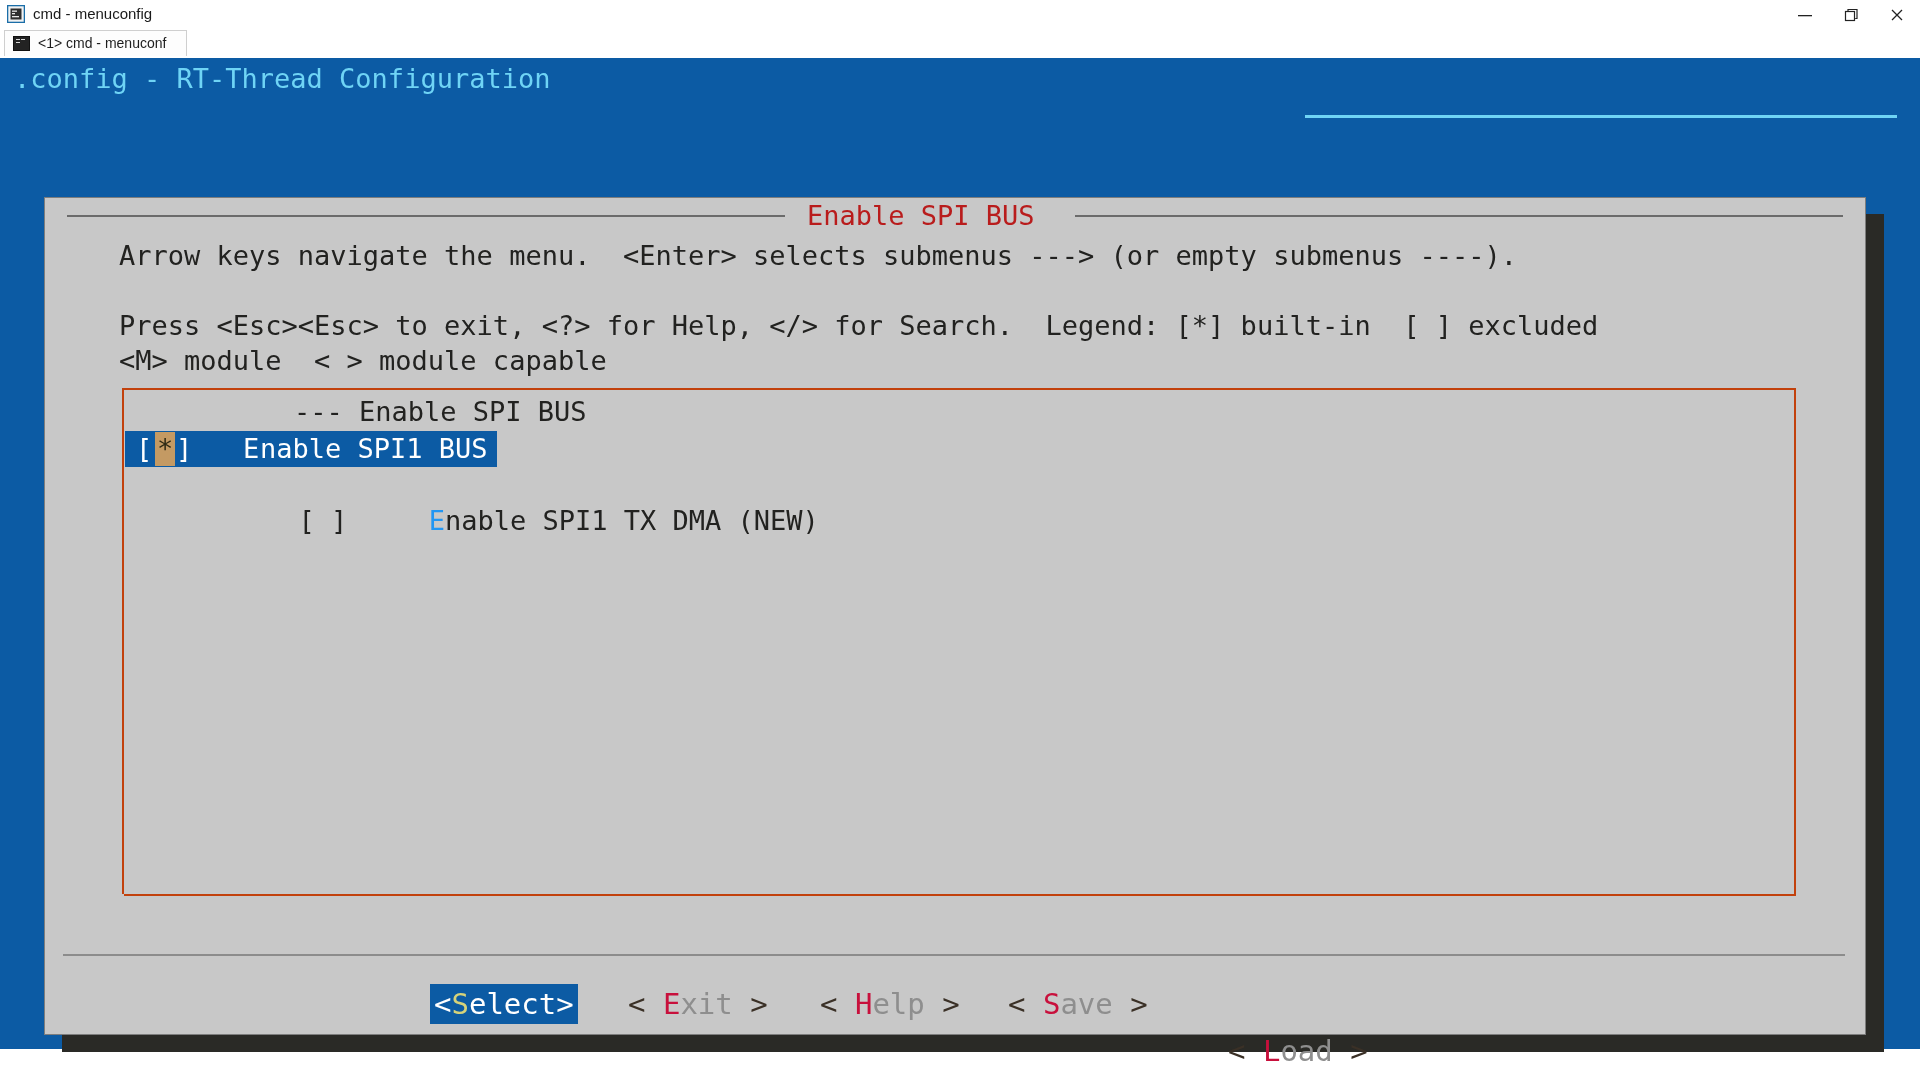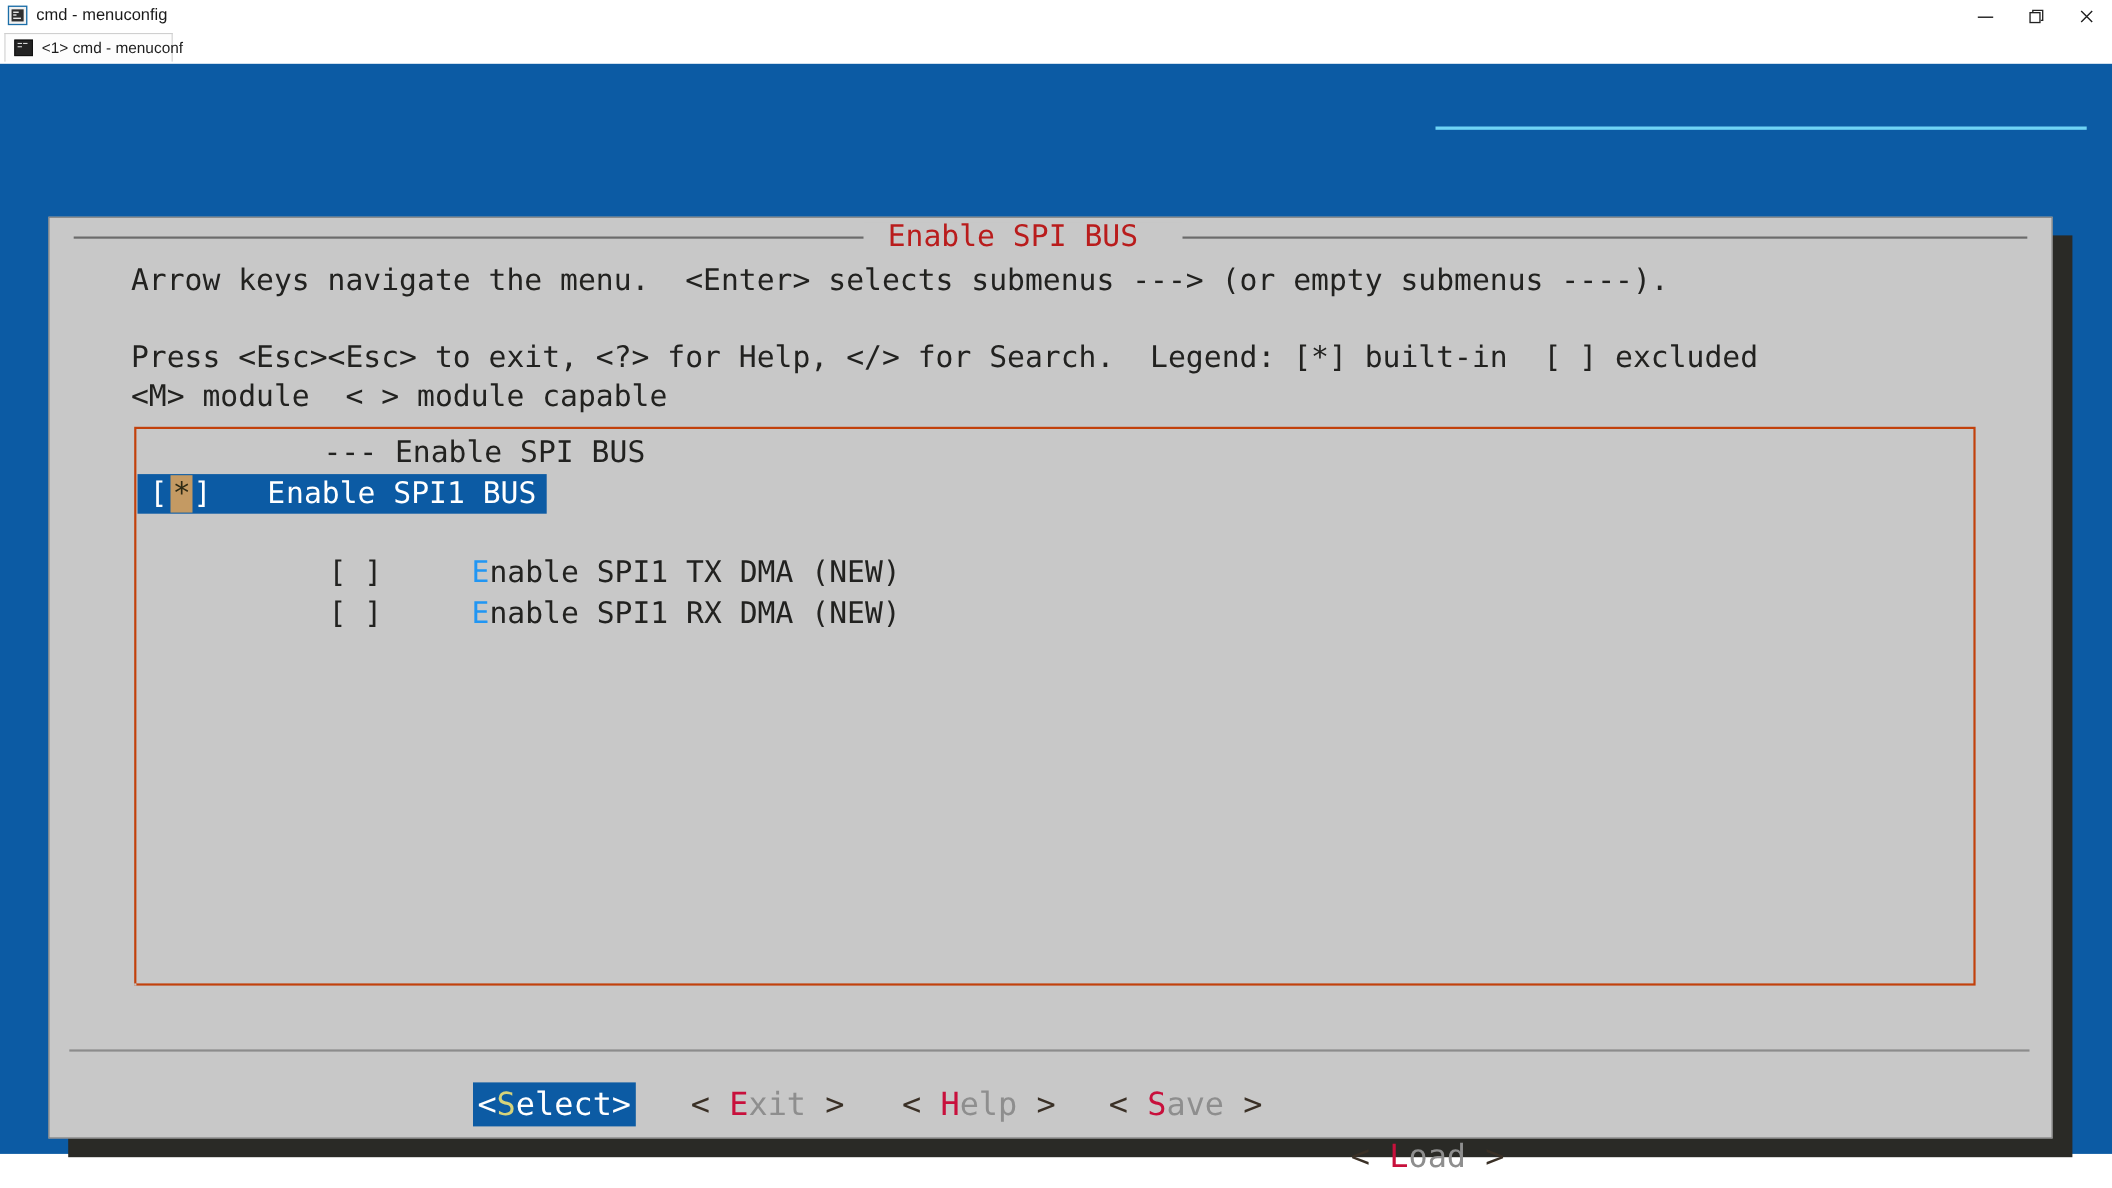--- a/index.html
+++ b/index.html
@@ -32,21 +32,21 @@
   .wb-min  { right: 92px; }
   .wb-max  { right: 46px; }
   .wb-close{ right: 0px; }
 
   
   .tabrow {
     position: absolute; left: 0; top: 29px; width: 1920px; height: 29px;
     background: #ffffff;
   }
   .tab {
-    position: absolute; left: 4px; top: 1px; height: 26px; width: 153px;
+    position: absolute; left: 4px; top: 1px; height: 26px; width: 183px;
     border: 1px solid #cfcfcf; border-bottom: none; background: #fdfdfd;
     box-sizing: border-box;
   }
   .tab-ico {
     position: absolute; left: 8px; top: 5px; width: 17px; height: 15px;
     background: #232323; border: 1px solid #111;
     box-sizing: border-box;
   }
   .tab-ico::before {
     content: ""; position: absolute; left: 2px; top: 2px;
@@ -341,20 +341,21 @@
           <span></span>
             <span></span>
             <span></span>
         </span>
       </div>
     </div>
   </div>
 
   <div class="terminal">
 
+    <div class="term-title">.config - RT-Thread Configuration</div>
     <div class="crumb-rule"></div>
 
     <div class="dlg-shadow"></div>
 
     <div class="dialog">
       <div class="dlg-hr"></div>
       <div class="dlg-hr-gap"></div>
       <div class="dlg-title">Enable SPI BUS</div>
 
       <div class="help-text" style="top:40px">Arrow keys navigate the menu.  &lt;Enter&gt; selects submenus ---&gt; (or empty submenus ----).</div>
@@ -371,23 +372,20 @@
           <span class="cursor-star">*</span>
           <span class="txt" style="left:51px">]</span>
           <span class="txt hk" style="left:118px">E</span>
           <span class="txt" style="left:135px">nable SPI1 BUS</span>
         </div>
 
         <div class="mline" style="top:77px; left:12px;">
           <span>[</span><span> </span><span>]</span><span>     </span><span class="hk-blue">E</span><span>nable SPI1 TX DMA (NEW)</span>
         </div>
 
-        <div class="mline" style="top:114px; left:12px;">
-          <span>[</span><span> </span><span>]</span><span>     </span><span class="hk-blue">E</span><span>nable SPI1 RX DMA (NEW)</span>
-        </div>
 
       </div>
 
       <div class="btn-hr"></div>
 
       <div class="btnbar">
         <div class="btn-select"><span>&lt;</span><span class="hot">S</span><span>elect&gt;</span></div>
 
         <div class="btn btn-exit"><span class="ang">&lt;</span><span> </span><span class="hot">E</span><span>xit</span><span> </span><span class="ang">&gt;</span></div>
 

